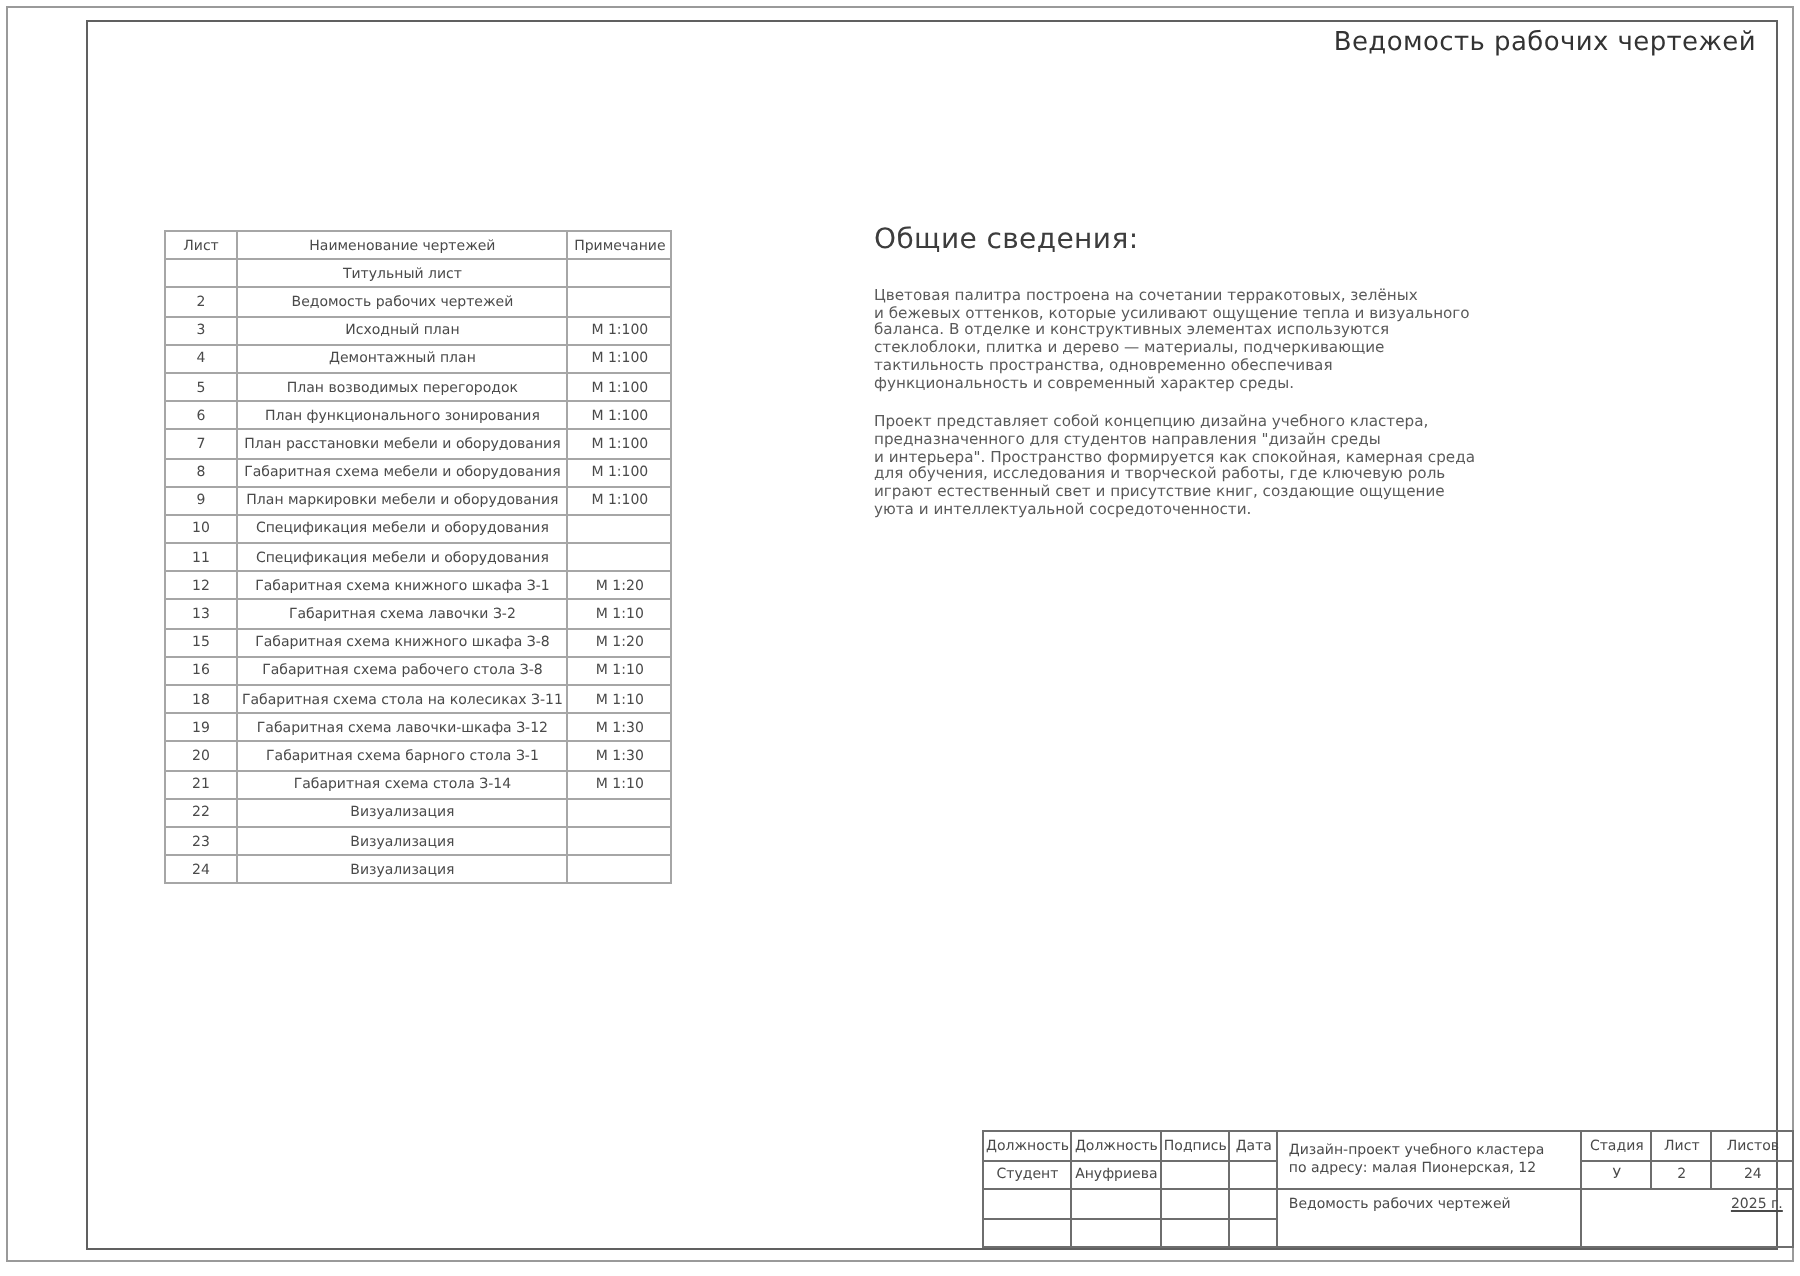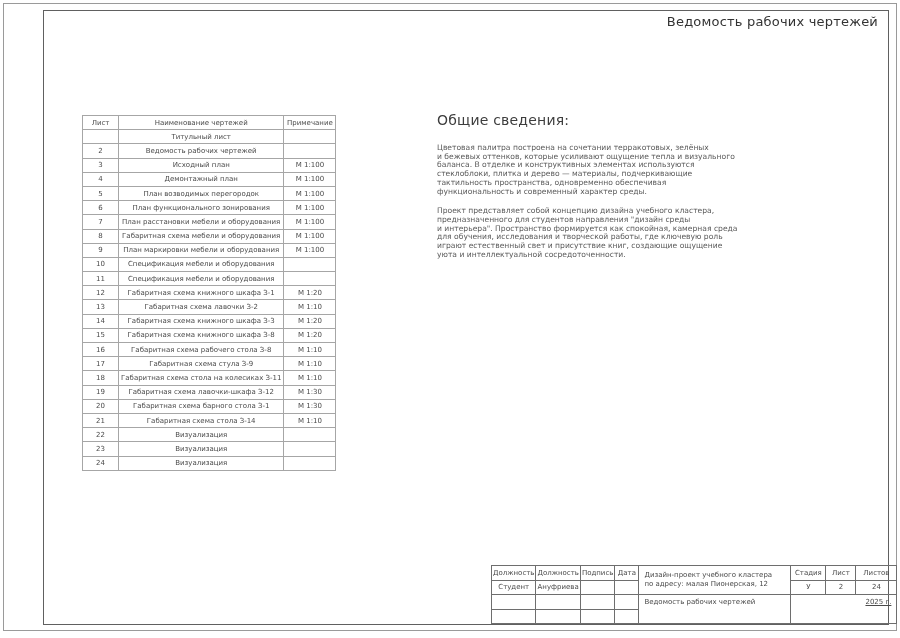--- a/index.html
+++ b/index.html
@@ -149,37 +149,27 @@
         <td>12</td>
         <td>Габаритная схема книжного шкафа З-1</td>
         <td>М 1:20</td>
       </tr>
       <tr>
         <td>13</td>
         <td>Габаритная схема лавочки З-2</td>
         <td>М 1:10</td>
       </tr>
       <tr>
-        <td>14</td>
-        <td>Габаритная схема книжного шкафа З-3</td>
-        <td>М 1:20</td>
-      </tr>
-      <tr>
         <td>15</td>
         <td>Габаритная схема книжного шкафа З-8</td>
         <td>М 1:20</td>
       </tr>
       <tr>
         <td>16</td>
         <td>Габаритная схема рабочего стола З-8</td>
-        <td>М 1:10</td>
-      </tr>
-      <tr>
-        <td>17</td>
-        <td>Габаритная схема стула З-9</td>
         <td>М 1:10</td>
       </tr>
       <tr>
         <td>18</td>
         <td>Габаритная схема стола на колесиках З-11</td>
         <td>М 1:10</td>
       </tr>
       <tr>
         <td>19</td>
         <td>Габаритная схема лавочки-шкафа З-12</td>

